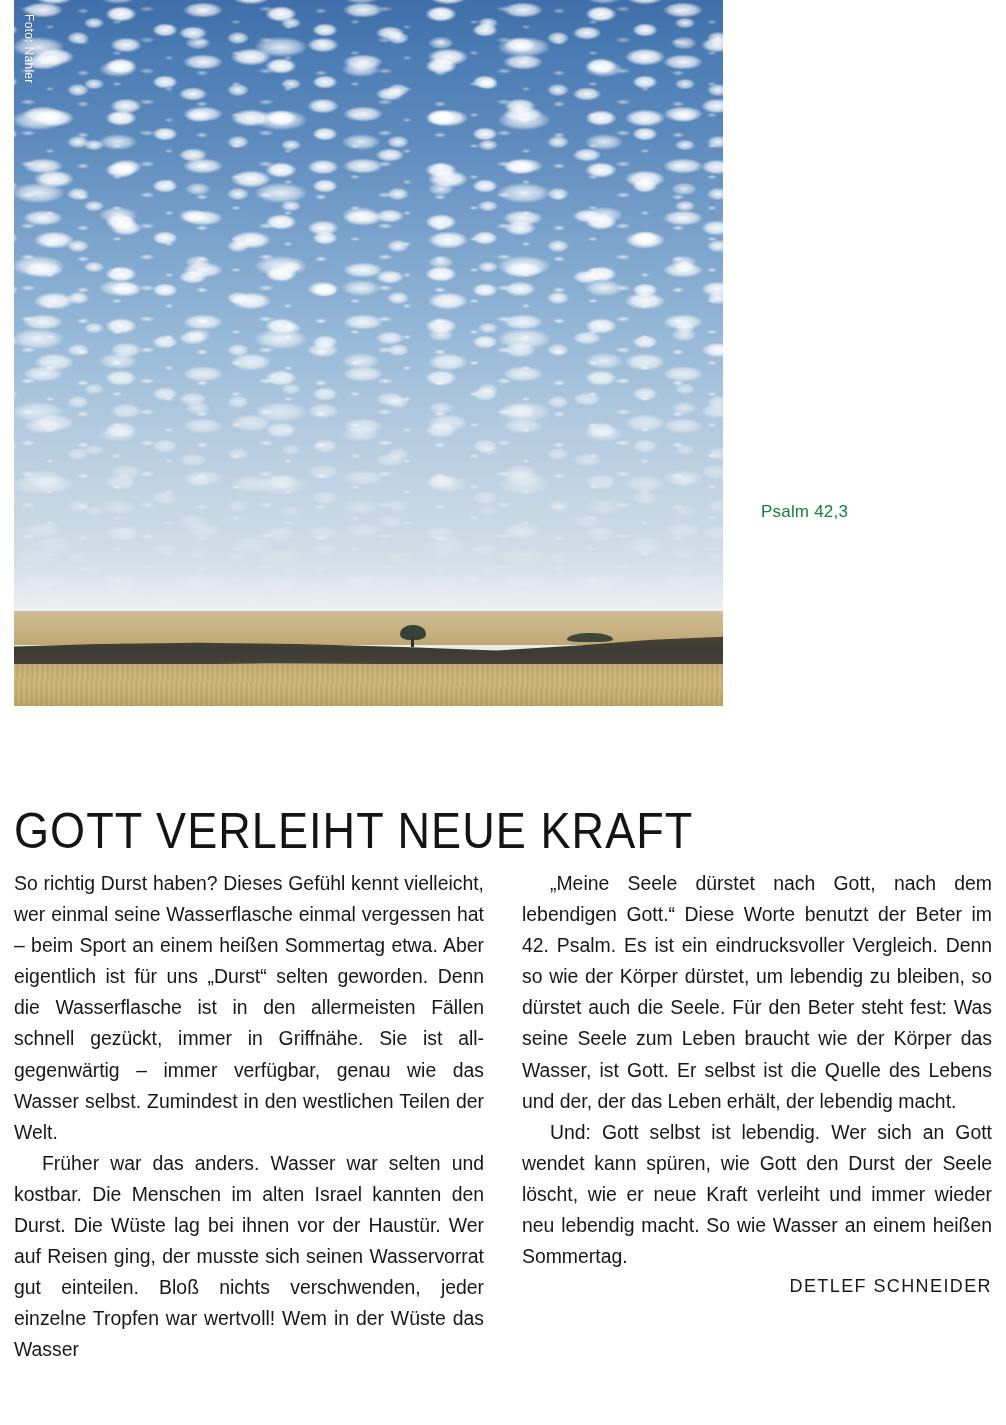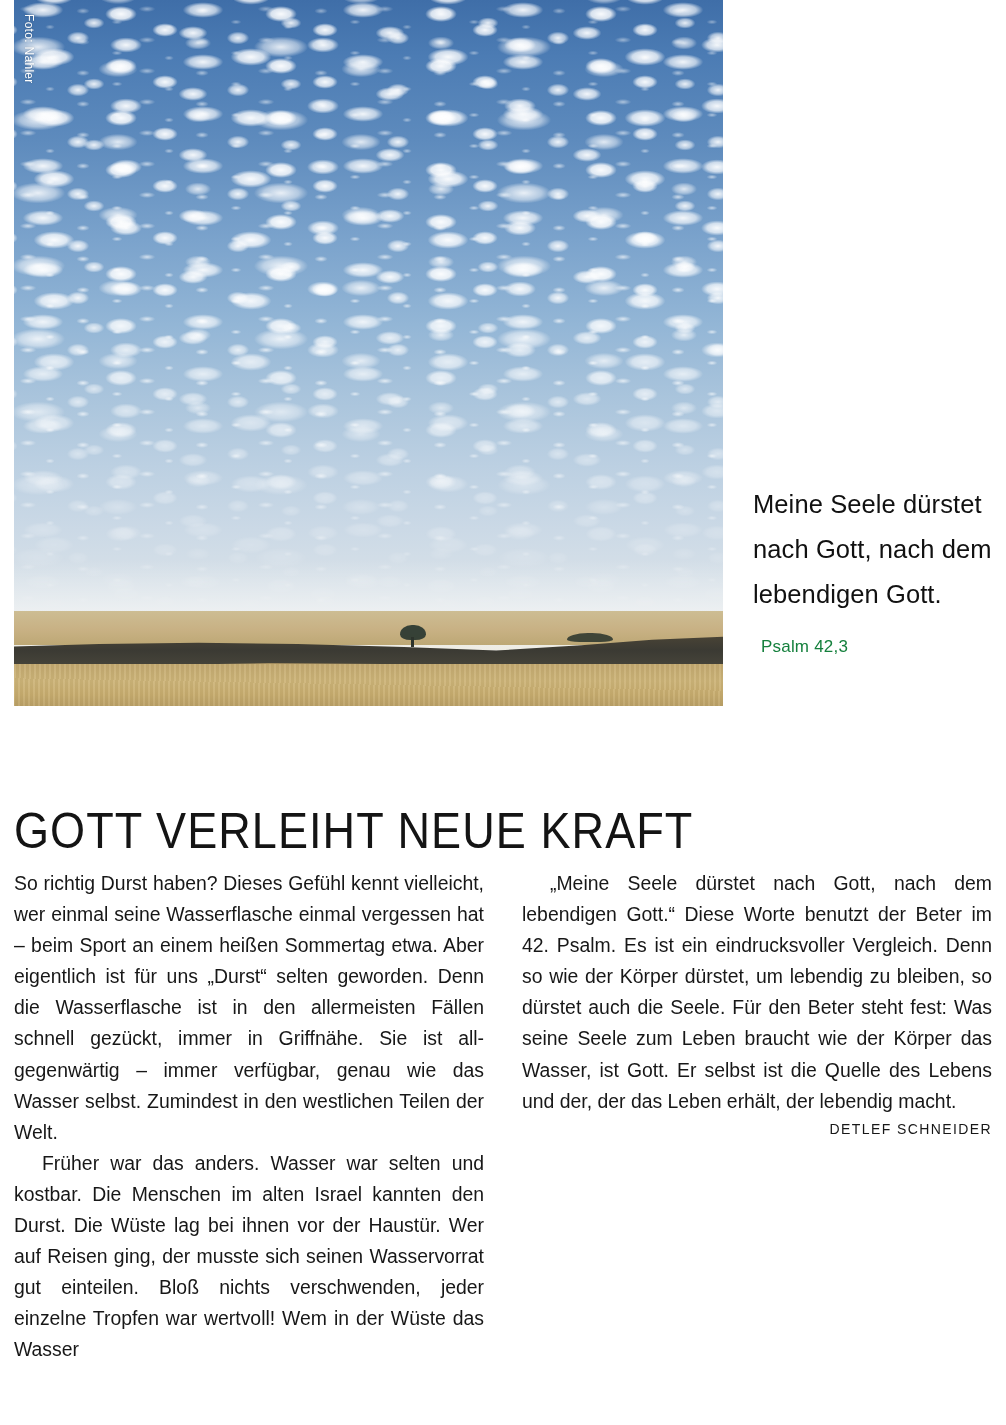--- a/index.html
+++ b/index.html
@@ -236,21 +236,21 @@
     line-height: 31.1px;
     text-align: justify;
     text-justify: inter-word;
     color: #171717;
     hyphens: manual;
   }
   .col p.indent { text-indent: 28px; }
   .byline {
     margin-top: 4px;
     text-align: right;
-    font-size: 14px;
+    font-size: 18px;
     letter-spacing: 1.4px;
     color: #171717;
   }
 </style>
 </head>
 <body>
 
 <div class="photo">
   <div class="sky"></div>
   <div class="clouds-a"></div>
@@ -270,28 +270,28 @@
       <div class="crown"></div>
       <div class="trunk"></div>
     </div>
     <div class="copse"></div>
   </div>
 
   <div class="photo-credit">Foto: Nahler</div>
 </div>
 
 <div class="pullquote">
-  <div class="qtext">Meine Seele dürstet nach Gott, nach dem lebendigen Gott.</div>
   <div class="qref">Psalm 42,3</div>
 </div>
 
 <h1 class="headline">GOTT VERLEIHT NEUE KRAFT</h1>
 
 <div class="columns">
   <div class="col">
     <p>So richtig Durst haben? Dieses Gefühl kennt vielleicht, wer einmal seine Wasserflasche einmal vergessen hat – beim Sport an einem heißen Sommertag etwa. Aber eigentlich ist für uns „Durst“ selten geworden. Denn die Wasserflasche ist in den allermeisten Fällen schnell gezückt, immer in Griffnähe. Sie ist all­gegenwärtig – immer verfügbar, genau wie das Wasser selbst. Zumindest in den westlichen Teilen der Welt.</p>
     <p class="indent">Früher war das anders. Wasser war sel­ten und kostbar. Die Menschen im alten Israel kannten den Durst. Die Wüste lag bei ihnen vor der Haustür. Wer auf Reisen ging, der musste sich seinen Wasservorrat gut einteilen. Bloß nichts verschwenden, jeder einzelne Tropfen war wertvoll! Wem in der Wüste das Wasser</p>
   </div>
   <div class="col">
     <p class="indent">„Meine Seele dürstet nach Gott, nach dem lebendigen Gott.“ Diese Worte benutzt der Beter im 42. Psalm. Es ist ein eindrucksvoller Vergleich. Denn so wie der Körper dürstet, um lebendig zu bleiben, so dürstet auch die Seele. Für den Beter steht fest: Was seine Seele zum Leben braucht wie der Körper das Wasser, ist Gott. Er selbst ist die Quelle des Lebens und der, der das Leben erhält, der lebendig macht.</p>
+    <p class="indent">Und: Gott selbst ist lebendig. Wer sich an Gott wendet kann spüren, wie Gott den Durst der Seele löscht, wie er neue Kraft verleiht und immer wieder neu lebendig macht. So wie Wasser an einem heißen Sommertag.</p>
     <div class="byline">DETLEF SCHNEIDER</div>
   </div>
 </div>
 
 </body></html>

